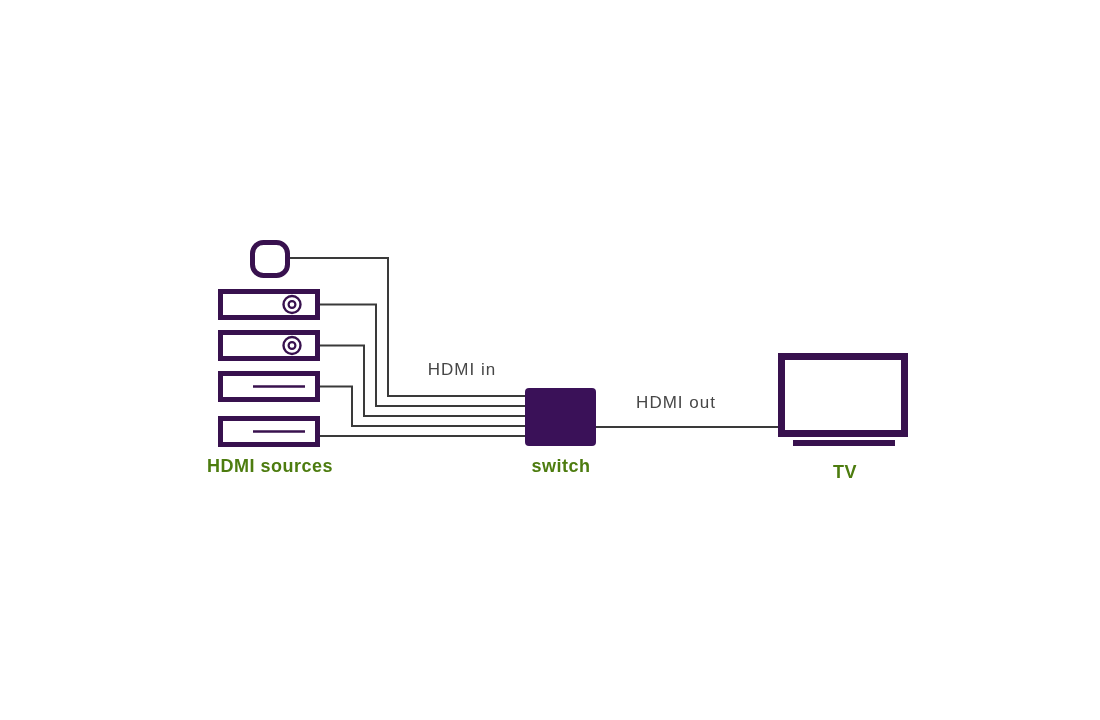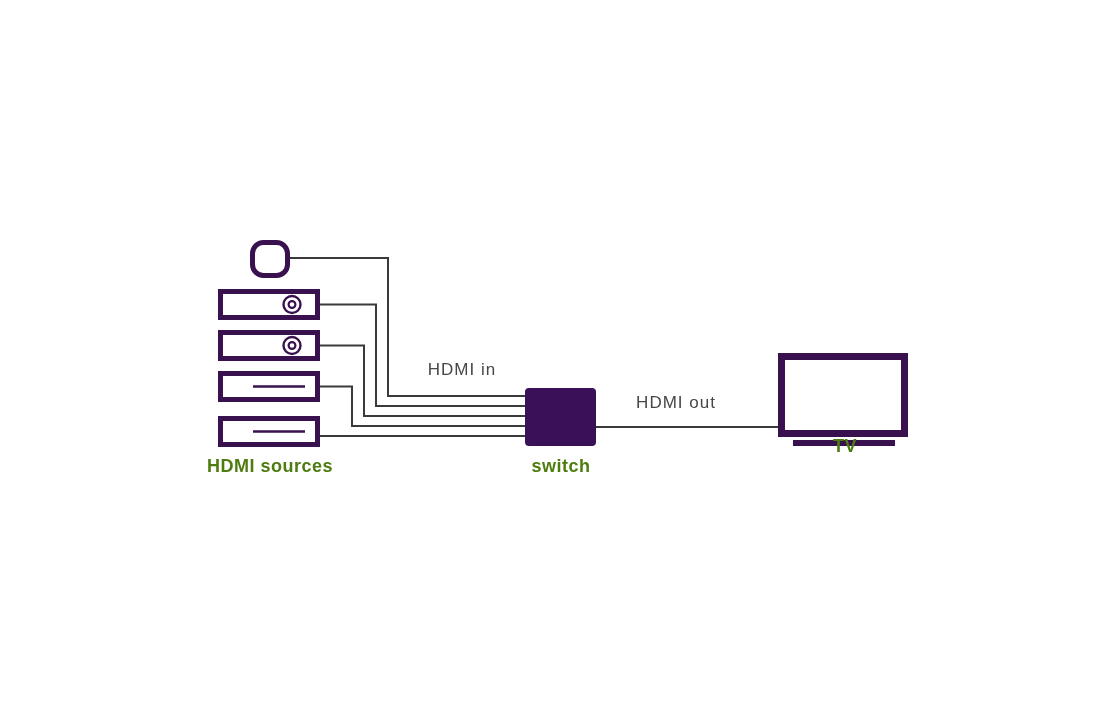--- a/index.html
+++ b/index.html
@@ -79,15 +79,15 @@
   </svg>
 
   <div class="lbl lbl-wire" style="left:462px;top:370px;">HDMI in</div>
 
   <div class="lbl lbl-wire" style="left:676px;top:403px;">HDMI out</div>
 
   <div class="lbl lbl-caption" style="left:270px;top:466px;">HDMI sources</div>
 
   <div class="lbl lbl-caption" style="left:561px;top:466px;">switch</div>
 
-  <div class="lbl lbl-caption" style="left:845px;top:446px;">TV</div>
+  <div class="lbl lbl-caption" style="left:845px;top:472px;">TV</div>
 
 </div>
 
 </body></html>

